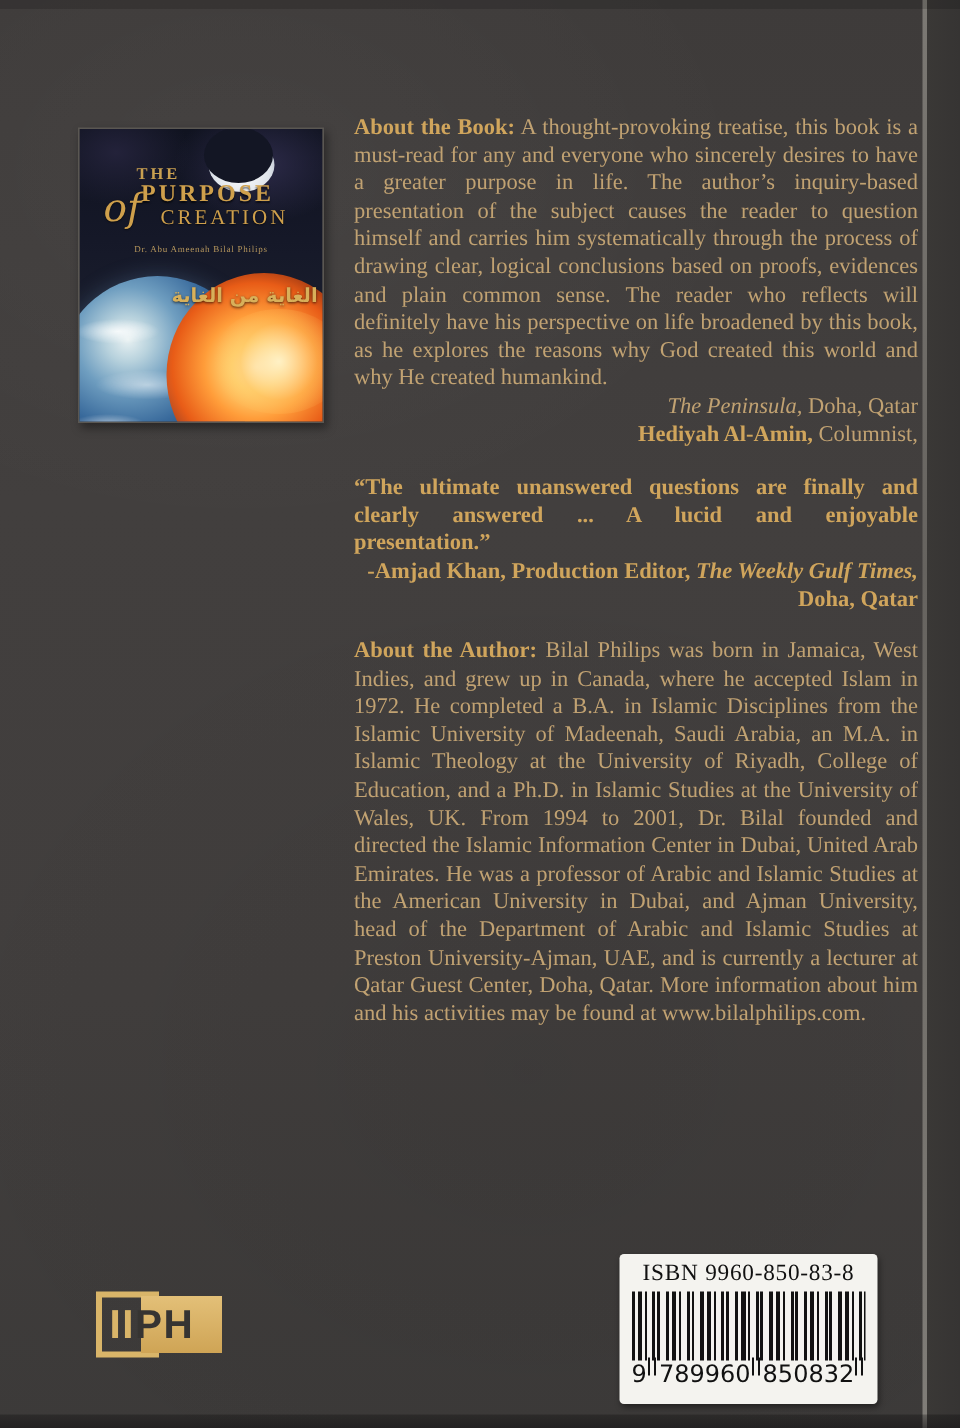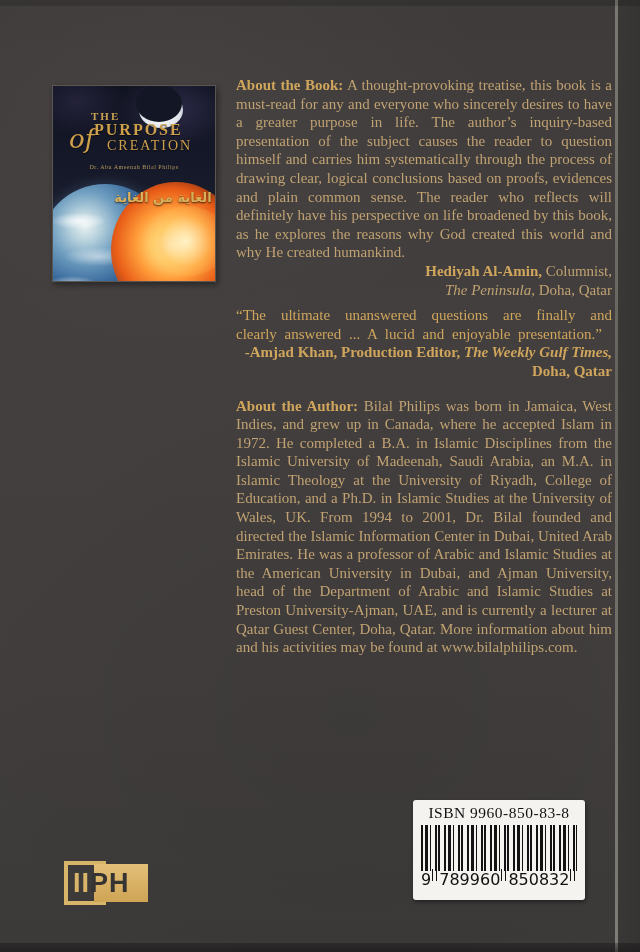--- a/index.html
+++ b/index.html
@@ -125,30 +125,30 @@
   
   .text-col {
     position: absolute; left: 236px; top: 76px; width: 376px;
     color: #c1a272; font-size: 15px; line-height: 18.6px;
   }
   .text-col strong { color: #d0a55c; }
   .para { text-align: justify; }
   .attrib { text-align: right; }
   .attrib .src-italic { font-style: italic; }
   .quote-para {
-    text-align: justify; font-weight: normal; color: #d0a55c;
-    margin-top: 7px; word-spacing: 4px;
+    text-align: justify; font-weight: bold; color: #d0a55c;
+    margin-top: 17px; word-spacing: 4px;
   }
   .quote-attrib { text-align: right; font-weight: bold; color: #d0a55c; }
   .quote-attrib em { font-style: italic; }
   .author-para { text-align: justify; margin-top: 16px; }
 
   
   .barcode-label {
-    position: absolute; left: 413px; top: 800px; width: 172px; height: 100px;
+    position: absolute; left: 413px; top: 836px; width: 172px; height: 100px;
     background: #f4f3ef; border-radius: 3px;
     box-shadow: 1px 2px 4px rgba(0,0,0,0.45);
     padding: 4px 8px 6px 8px;
   }
   .isbn-text {
     text-align: center; color: #111; font-size: 15.5px; letter-spacing: 0.5px;
     font-family: "Liberation Serif", serif;
   }
   .barcode-bars {
     margin-top: 3px; height: 46px;
@@ -210,22 +210,22 @@
     <div class="cover-author">Dr. Abu Ameenah Bilal Philips</div>
     <div class="cover-arabic">الغاية من الغاية</div>
     <div class="cover-publisher">INTERNATIONAL ISLAMIC PUBLISHING HOUSE</div>
   </div>
 
   <div class="text-col">
 
     <p class="para"><strong>About the Book:</strong><span> A thought-provoking treatise, this book is a must-read for any and everyone who sincerely desires to have a greater purpose in life. The author’s inquiry-based presentation of the subject causes the reader to question himself and carries him systematically through the process of drawing clear, logical conclusions based on proofs, evidences and plain common sense. The reader who reflects will definitely have his perspective on life broadened by this book, as he explores the reasons why God created this world and why He created humankind.</span></p>
 
     <div class="attrib">
+      <div><span class="src-italic">The Peninsula,</span><span> Doha, Qatar</span></div>
       <div><strong>Hediyah Al-Amin,</strong><span> Columnist,</span></div>
-      <div><span class="src-italic">The Peninsula,</span><span> Doha, Qatar</span></div>
     </div>
 
     <p class="quote-para">“The ultimate unanswered questions are finally and clearly answered ... A lucid and enjoyable presentation.”</p>
 
     <div class="quote-attrib"><span>-Amjad Khan, Production Editor, </span><em>The Weekly Gulf Times,</em><span> Doha, Qatar</span></div>
 
     <p class="para author-para"><strong>About the Author:</strong><span> Bilal Philips was born in Jamaica, West Indies, and grew up in Canada, where he accepted Islam in 1972. He completed a B.A. in Islamic Disciplines from the Islamic University of Madeenah, Saudi Arabia, an M.A. in Islamic Theology at the University of Riyadh, College of Education, and a Ph.D. in Islamic Studies at the University of Wales, UK. From 1994 to 2001, Dr. Bilal founded and directed the Islamic Information Center in Dubai, United Arab Emirates. He was a professor of Arabic and Islamic Studies at the American University in Dubai, and Ajman University, head of the Department of Arabic and Islamic Studies at Preston University-Ajman, UAE, and is currently a lecturer at Qatar Guest Center, Doha, Qatar. More information about him and his activities may be found at www.bilalphilips.com.</span></p>
 
   </div>
 

